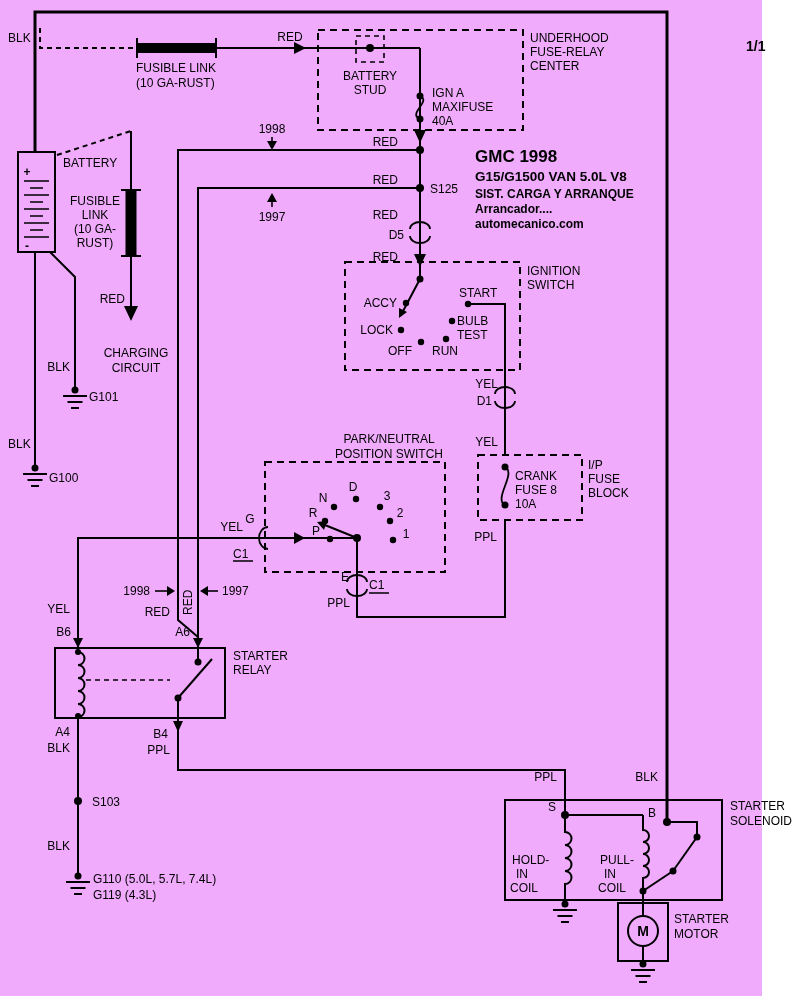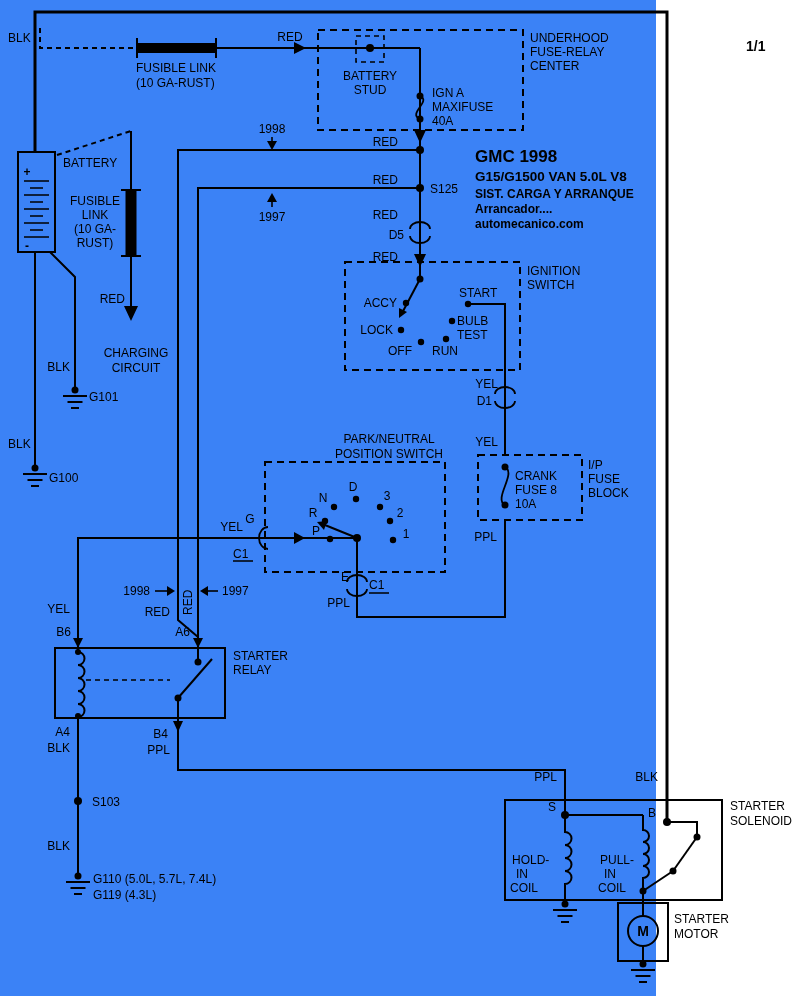--- a/index.html
+++ b/index.html
@@ -1,16 +1,16 @@
 <!DOCTYPE html>
 <html><head>
 <meta charset="utf-8">
 <style>
   html,body{margin:0;padding:0;background:#ffffff;}
-  .stage{width:656px;height:996px;position:relative;background:#3b82f6;}
+  .stage{width:762px;height:996px;position:relative;background:#f0abfc;}
   svg text{font:12px "Liberation Sans", sans-serif;fill:#000;stroke:none;}
   .b{font-weight:700;}
   .f17{font-size:17px;} .f13{font-size:13.5px;} .f14{font-size:14px;}
   .mid{text-anchor:middle;} .end{text-anchor:end;}
   .wire{stroke:#000;stroke-width:2;fill:none;}
   .wire3{stroke:#000;stroke-width:3;fill:none;}
   .thin{stroke:#000;stroke-width:1.6;fill:none;}
   .conn{stroke:#000;stroke-width:1.8;fill:none;}
   .dashed{stroke-dasharray:7 5;}
   .dashed2{stroke-dasharray:5 4;}

